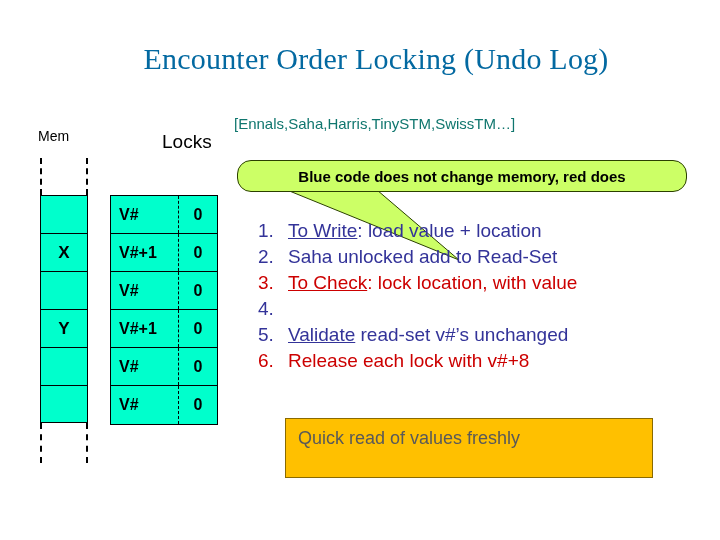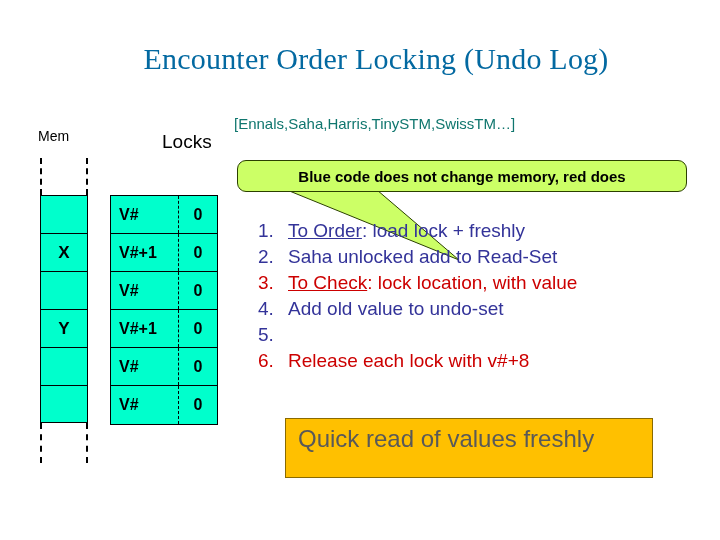--- a/index.html
+++ b/index.html
@@ -151,21 +151,21 @@
     height: 32px;
   }
   #callout-box {
     position: absolute;
     left: 0;
     top: 0;
     width: 450px;
     height: 32px;
     background: #CCFF66;
     border: 1px solid #2b4000;
-    border-radius: 9px;
+    border-radius: 14px;
     box-sizing: border-box;
     display: flex;
     align-items: center;
     justify-content: center;
     font-size: 15px;
     font-weight: bold;
     color: #000000;
     white-space: nowrap;
   }
   #callout-tail {
@@ -208,21 +208,21 @@
   #orange-box {
     position: absolute;
     left: 285px;
     top: 418px;
     width: 368px;
     height: 60px;
     background: #FFC000;
     border: 1px solid #8a6a00;
     box-sizing: border-box;
     padding: 6px 12px 0 12px;
-    font-size: 24px;
+    font-size: 18px;
     line-height: 27px;
     color: #595959;
   }
 </style>
 </head>
 <body>
 
 <div id="slide-title">Encounter Order Locking (Undo Log)</div>
 
 <div id="mem-header">Mem</div>
@@ -271,36 +271,36 @@
 <div id="callout">
   <svg id="callout-tail" viewBox="0 0 450 80">
     <polygon points="50,2 222,72 140,2" fill="#CCFF66" stroke="#2b4000" stroke-width="1"></polygon>
   </svg>
   <div id="callout-box">Blue code does not change memory, red does</div>
 </div>
 
 <ol id="steps">
   <li class="step blue">
     <span class="step-num">1.</span>
-    <span class="step-text"><span class="u">To Order</span><span>: load lock + freshly</span></span>
+    <span class="step-text"><span class="u">To Write</span><span>: load value + location</span></span>
   </li>
   <li class="step blue">
     <span class="step-num">2.</span>
     <span class="step-text"><span class="u"></span><span>Saha unlocked add to Read-Set</span></span>
   </li>
   <li class="step red">
     <span class="step-num">3.</span>
     <span class="step-text"><span class="u">To Check</span><span>: lock location, with value</span></span>
   </li>
   <li class="step blue">
     <span class="step-num">4.</span>
-    <span class="step-text"><span class="u"></span><span>Add old value to undo-set</span></span>
   </li>
   <li class="step blue">
     <span class="step-num">5.</span>
+    <span class="step-text"><span class="u">Validate</span><span> read-set v#’s unchanged</span></span>
   </li>
   <li class="step red">
     <span class="step-num">6.</span>
     <span class="step-text"><span class="u"></span><span>Release each lock with v#+8</span></span>
   </li>
 </ol>
 
 <div id="orange-box">
   <div>Quick read of values freshly</div>
 </div>

